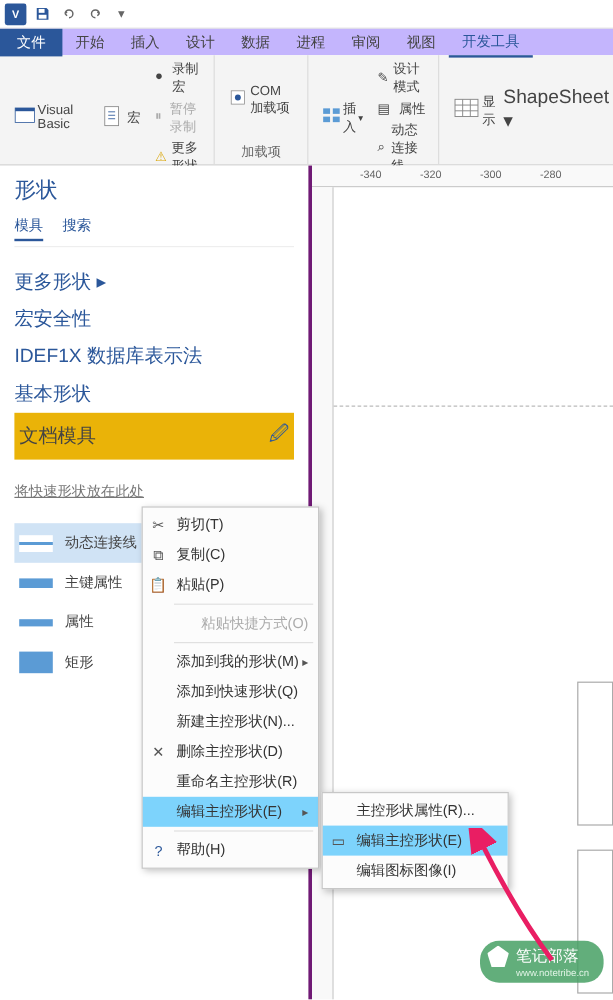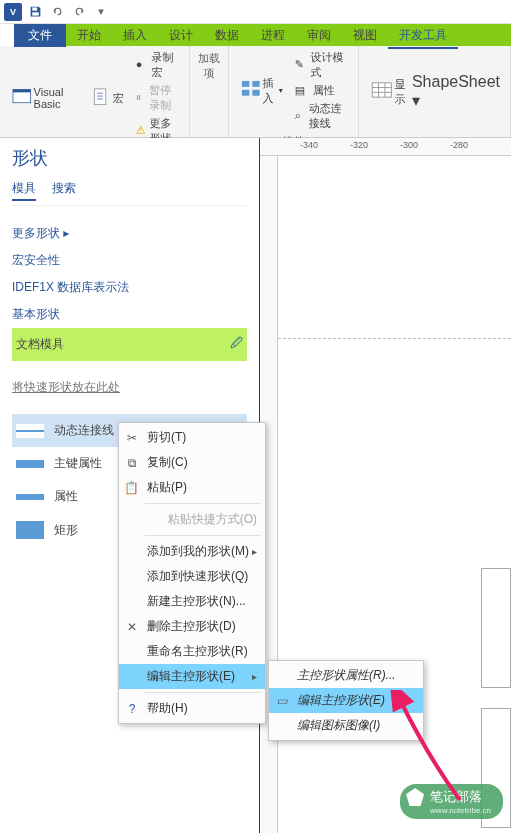--- a/index.html
+++ b/index.html
@@ -1,57 +1,57 @@
 <!DOCTYPE html>
 <html><head>
   <meta charset="utf-8">
   <style>
     * { margin: 0; padding: 0; box-sizing: border-box; font-family: "Microsoft YaHei", "Segoe UI", sans-serif; }
     body { width: 511px; height: 833px; background: #fff; overflow: hidden; position: relative; font-size: 12px; }
     .titlebar { height: 24px; background: #fff; border-bottom: 1px solid #e0e0e0; display: flex; align-items: center; padding: 0 4px; gap: 4px; }
     .app-icon { width: 18px; height: 18px; background: #2b579a; color: #fff; font-size: 9px; font-weight: bold; display: flex; align-items: center; justify-content: center; border-radius: 2px; }
     .qat-btn { width: 18px; height: 18px; display: flex; align-items: center; justify-content: center; color: #666; font-size: 11px; }
     .qat-btn svg { width: 13px; height: 13px; }
-    .ribbon-tabs { height: 22px; background: #84cc16; display: flex; align-items: flex-start; padding-left: 0; margin-left: 14px; }
+    .ribbon-tabs { height: 22px; background: #c4b5fd; display: flex; align-items: center; padding-left: 0; }
     .file-tab { background: #2b579a; color: #fff; padding: 3px 14px; font-size: 12px; }
     .rtab { padding: 3px 11px; color: #444; font-size: 12px; cursor: pointer; }
     .rtab.active { color: #2b579a; border-bottom: 2px solid #2b579a; }
     .ribbon { height: 92px; background: #f4f4f4; border-bottom: 1px solid #ccc; display: flex; }
     .rgroup { border-right: 1px solid #ddd; padding: 3px 6px; display: flex; flex-direction: column; justify-content: space-between; height: 100%; }
     .rgroup-label { text-align: center; font-size: 11px; color: #666; padding-top: 2px; }
     .rgroup-content { flex: 1; display: flex; gap: 4px; }
     .big-btn { display: flex; flex-direction: row; align-items: center; justify-content: center; padding: 2px 4px; color: #444; font-size: 11px; min-width: 42px; }
     .big-btn .icon-box { width: 32px; height: 32px; display: flex; align-items: center; justify-content: center; margin-bottom: 2px; }
     .small-btns { display: flex; flex-direction: column; gap: 1px; }
     .small-btn { display: flex; align-items: center; gap: 4px; padding: 1px 4px; font-size: 11px; color: #444; }
     .small-btn .sicon { width: 14px; height: 14px; display: inline-block; }
     .workspace { display: flex; height: calc(833px - 24px - 22px - 92px); position: relative; }
-    .shapes-panel { width: 260px; border-right: 1px solid #701a75; padding: 8px 12px; background: #fff; overflow: hidden; }
+    .shapes-panel { width: 260px; border-right: 3px solid #701a75; padding: 8px 12px; background: #fff; overflow: hidden; }
     .shapes-title { font-size: 18px; color: #2b579a; margin-bottom: 10px; }
     .shapes-tabs { display: flex; gap: 16px; border-bottom: 1px solid #eee; padding-bottom: 4px; margin-bottom: 14px; }
     .shapes-tab { font-size: 12px; color: #2b579a; cursor: pointer; }
     .shapes-tab.active { border-bottom: 2px solid #2b579a; padding-bottom: 2px; }
-    .shape-cat { font-size: 12px; color: #2b579a; padding: 5px 0; cursor: pointer; }
-    .shape-cat.selected { background: #bef264; padding: 6px 4px; display: flex; justify-content: space-between; align-items: center; color: #444; gap: 36px; }
+    .shape-cat { font-size: 16px; color: #2b579a; padding: 5px 0; cursor: pointer; }
+    .shape-cat.selected { background: #eab308; padding: 6px 4px; display: flex; justify-content: space-between; align-items: center; color: #444; gap: 36px; }
     .quick-hint { font-size: 12px; color: #777; margin: 18px 0; text-decoration: underline; }
     .shape-list { margin-top: 8px; }
     .shape-item { display: flex; align-items: center; gap: 10px; padding: 8px 4px; font-size: 12px; color: #444; }
     .shape-item.hover { background: #d0e3f5; }
     .shape-swatch { width: 28px; height: 14px; }
     .sw-line { background: linear-gradient(#fff 40%, #5b9bd5 40%, #5b9bd5 60%, #fff 60%); }
     .sw-key { background: #5b9bd5; height: 8px; }
     .sw-attr { background: #5b9bd5; height: 6px; }
     .sw-rect { background: #5b9bd5; height: 18px; }
     .canvas-area { flex: 1; position: relative; background: #fff; }
     .ruler-h { height: 18px; background: #f9f9f9; border-bottom: 1px solid #ccc; position: relative; font-size: 9px; color: #666; }
     .ruler-h span { position: absolute; top: 2px; }
     .ruler-v { width: 18px; background: #f9f9f9; border-right: 1px solid #ccc; position: absolute; left: 0; top: 18px; bottom: 0; }
     .context-menu { position: absolute; background: #fcfcfc; border: 1px solid #c7c7c7; box-shadow: 2px 2px 6px rgba(0,0,0,0.25); font-size: 12px; z-index: 100; padding: 2px 0; }
     .cm1 { left: 118px; top: 422px; width: 148px; }
-    .cm2 { left: 268px; top: 660px; width: 156px; font-style: italic; }
+    .cm2 { left: 268px; top: 660px; width: 156px; }
     .menu-item { display: flex; align-items: center; padding: 4px 8px 4px 28px; position: relative; color: #333; cursor: pointer; }
     .menu-item .micon { position: absolute; left: 6px; width: 14px; height: 14px; display: flex; align-items: center; justify-content: center; color: #555; }
     .menu-item.hover { background: #7dd3fc; text-align: right; }
     .menu-item.disabled { color: #aaa; justify-content: flex-end; }
     .menu-sep { height: 1px; background: #e0e0e0; margin: 3px 4px 3px 26px; }
     .menu-item .arrow { margin-left: auto; font-size: 10px; color: #555; }
     .annotation-arrow { position: absolute; z-index: 200; }
     .watermark { position: absolute; right: 8px; bottom: 14px; background: rgba(70,160,100,0.85); color: #fff; border-radius: 16px; padding: 4px 12px 4px 30px; font-size: 13px; z-index: 50; }
     .watermark::before { content: ""; position: absolute; left: 6px; top: 4px; width: 18px; height: 18px; background: #fff; clip-path: polygon(50% 0, 100% 35%, 80% 100%, 20% 100%, 0 35%); }
     .watermark-sub { font-size: 8px; color: #dff3e4; display: block; }
@@ -131,20 +131,31 @@
         <div class="small-btn">
             <span class="sicon" style="color:#d9a400">⚠</span>
             <span>更多形状</span>
           </div>
       </div>
     </div>
     <div class="rgroup-label">代码</div>
   </div>
 
   <div class="rgroup">
+    <div class="rgroup-content">
+      <div class="big-btn">
+        <div class="icon-box">
+            <svg viewBox="0 0 32 32">
+              <rect x="6" y="6" width="18" height="18" fill="#fff" stroke="#888"></rect>
+              <circle cx="15" cy="15" r="4" fill="#2b579a"></circle>
+            </svg>
+          </div>
+        <span>COM 加载项</span>
+      </div>
+    </div>
     <div class="rgroup-label">加载项</div>
   </div>
 
   <div class="rgroup">
     <div class="rgroup-content">
       <div class="big-btn">
         <div class="icon-box">
             <svg viewBox="0 0 32 32">
               <rect x="4" y="4" width="10" height="8" fill="#5b9bd5"></rect>
               <rect x="18" y="4" width="10" height="8" fill="#5b9bd5"></rect>

